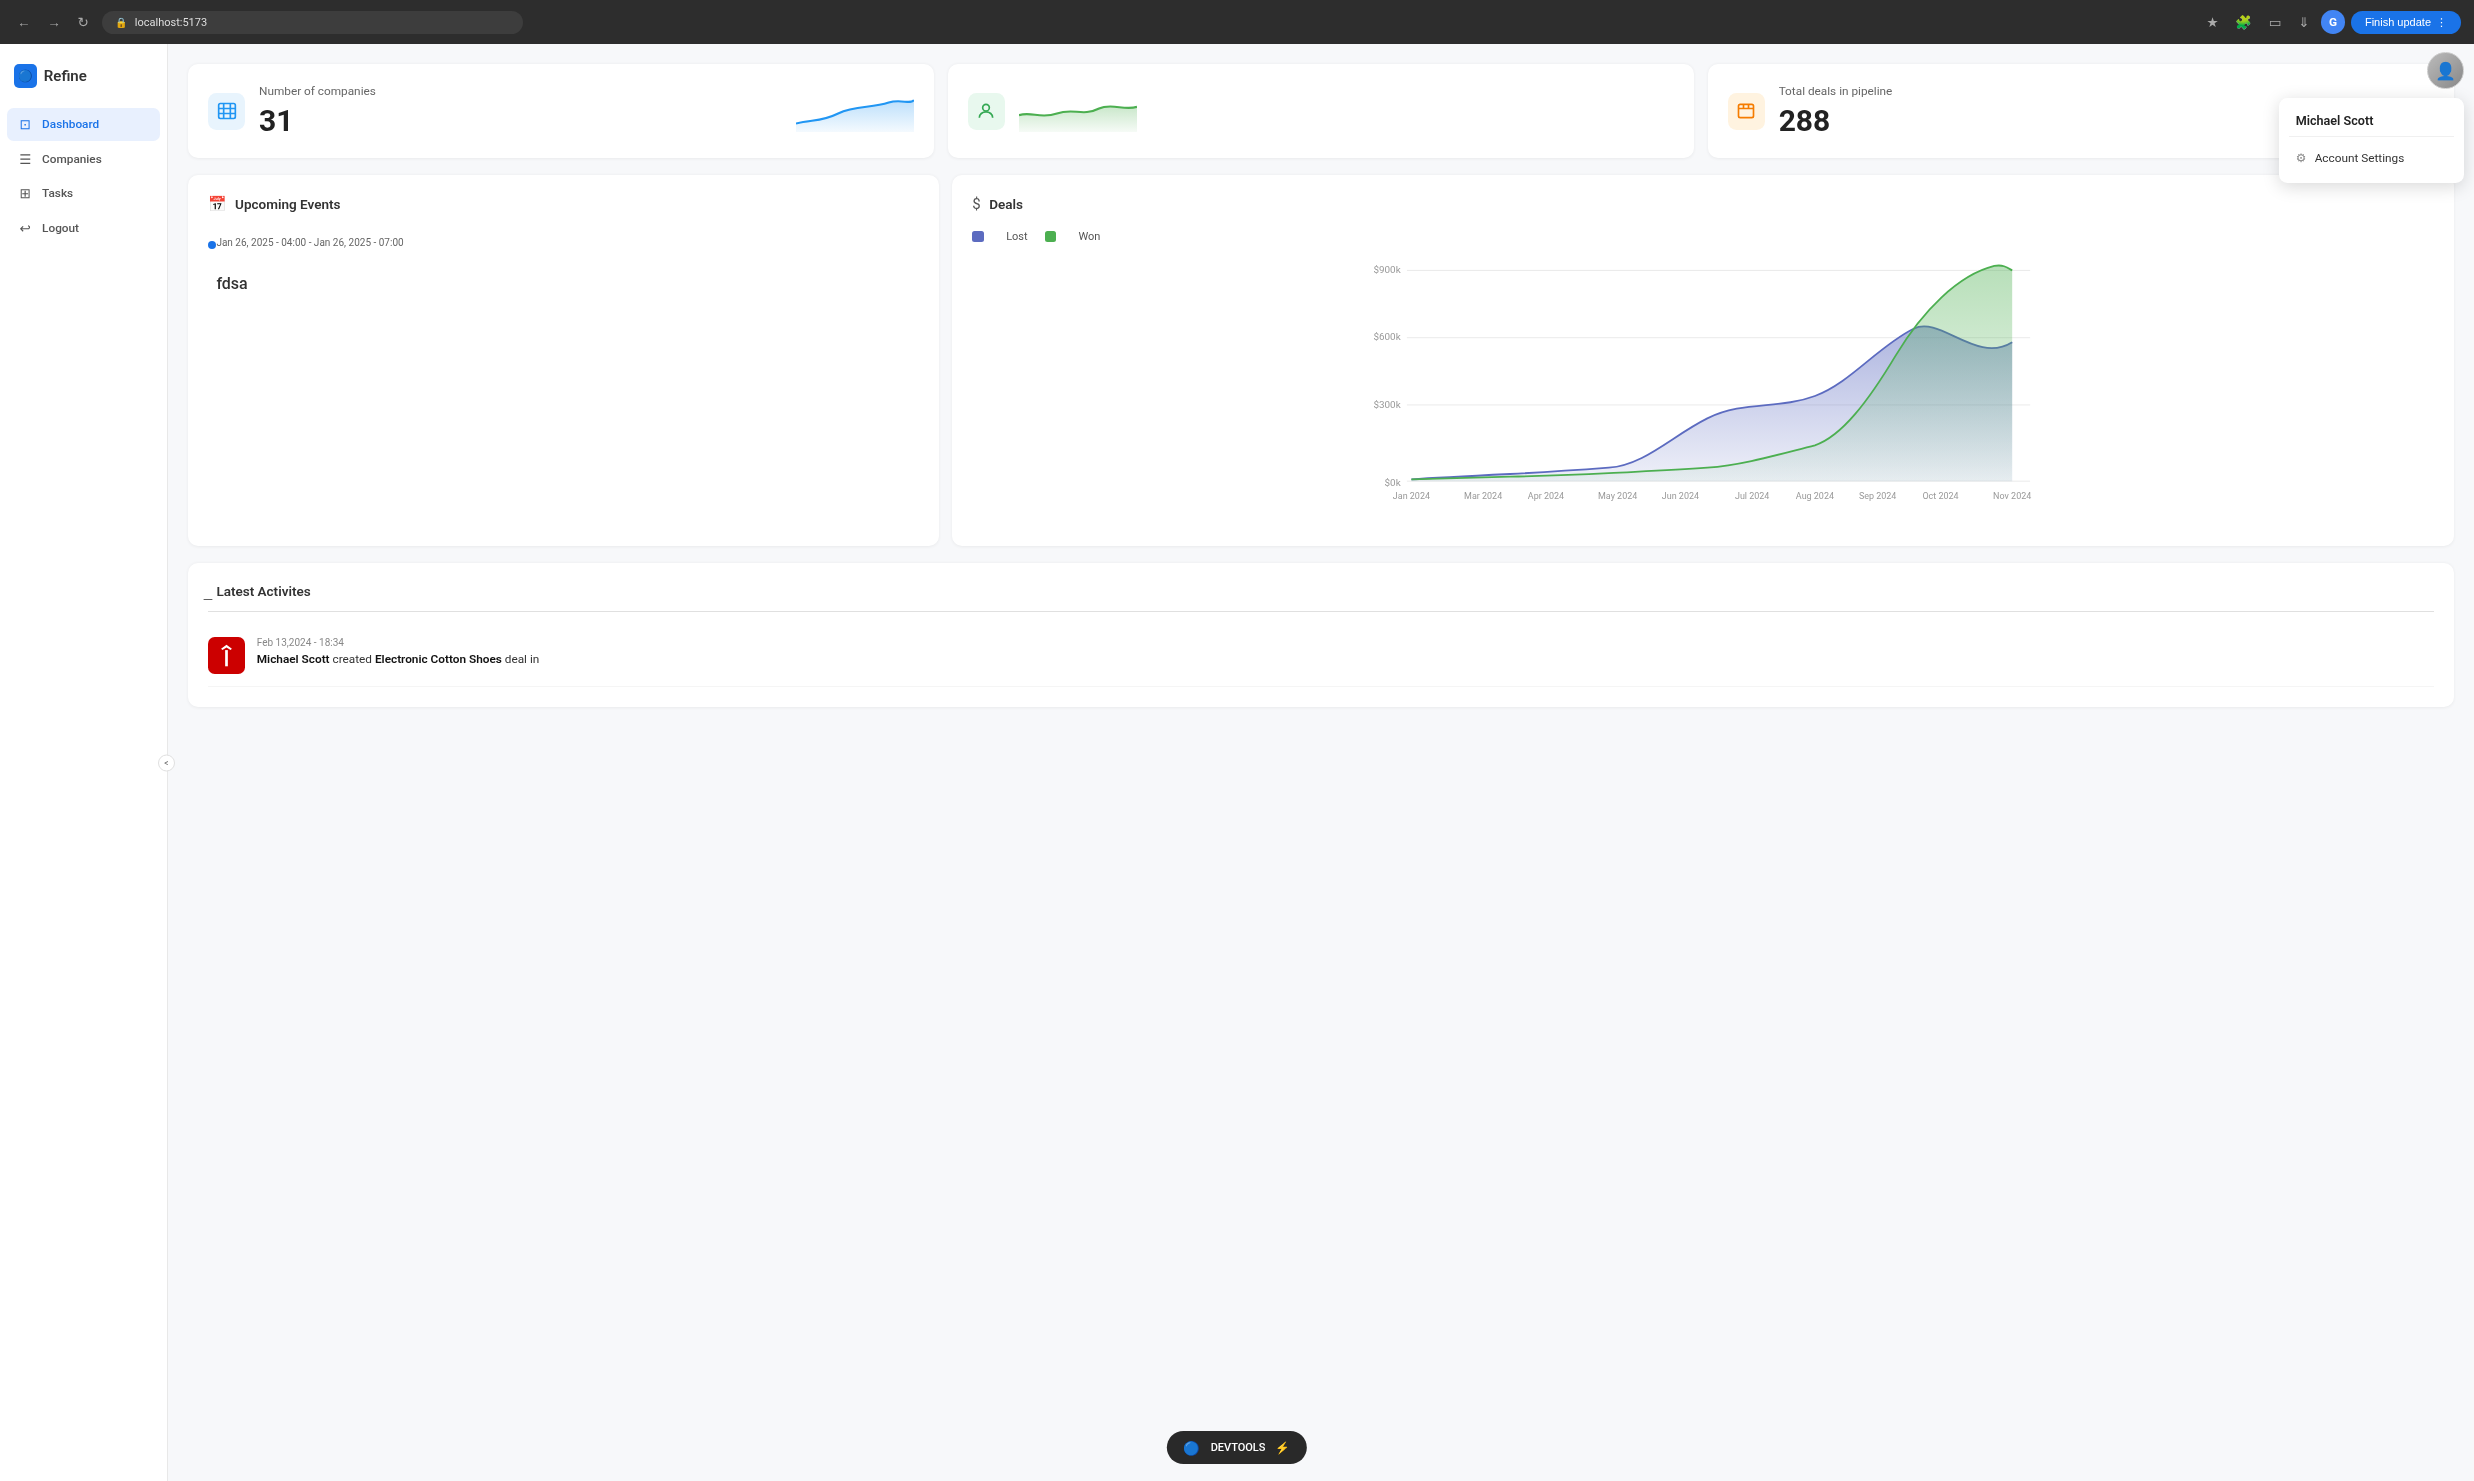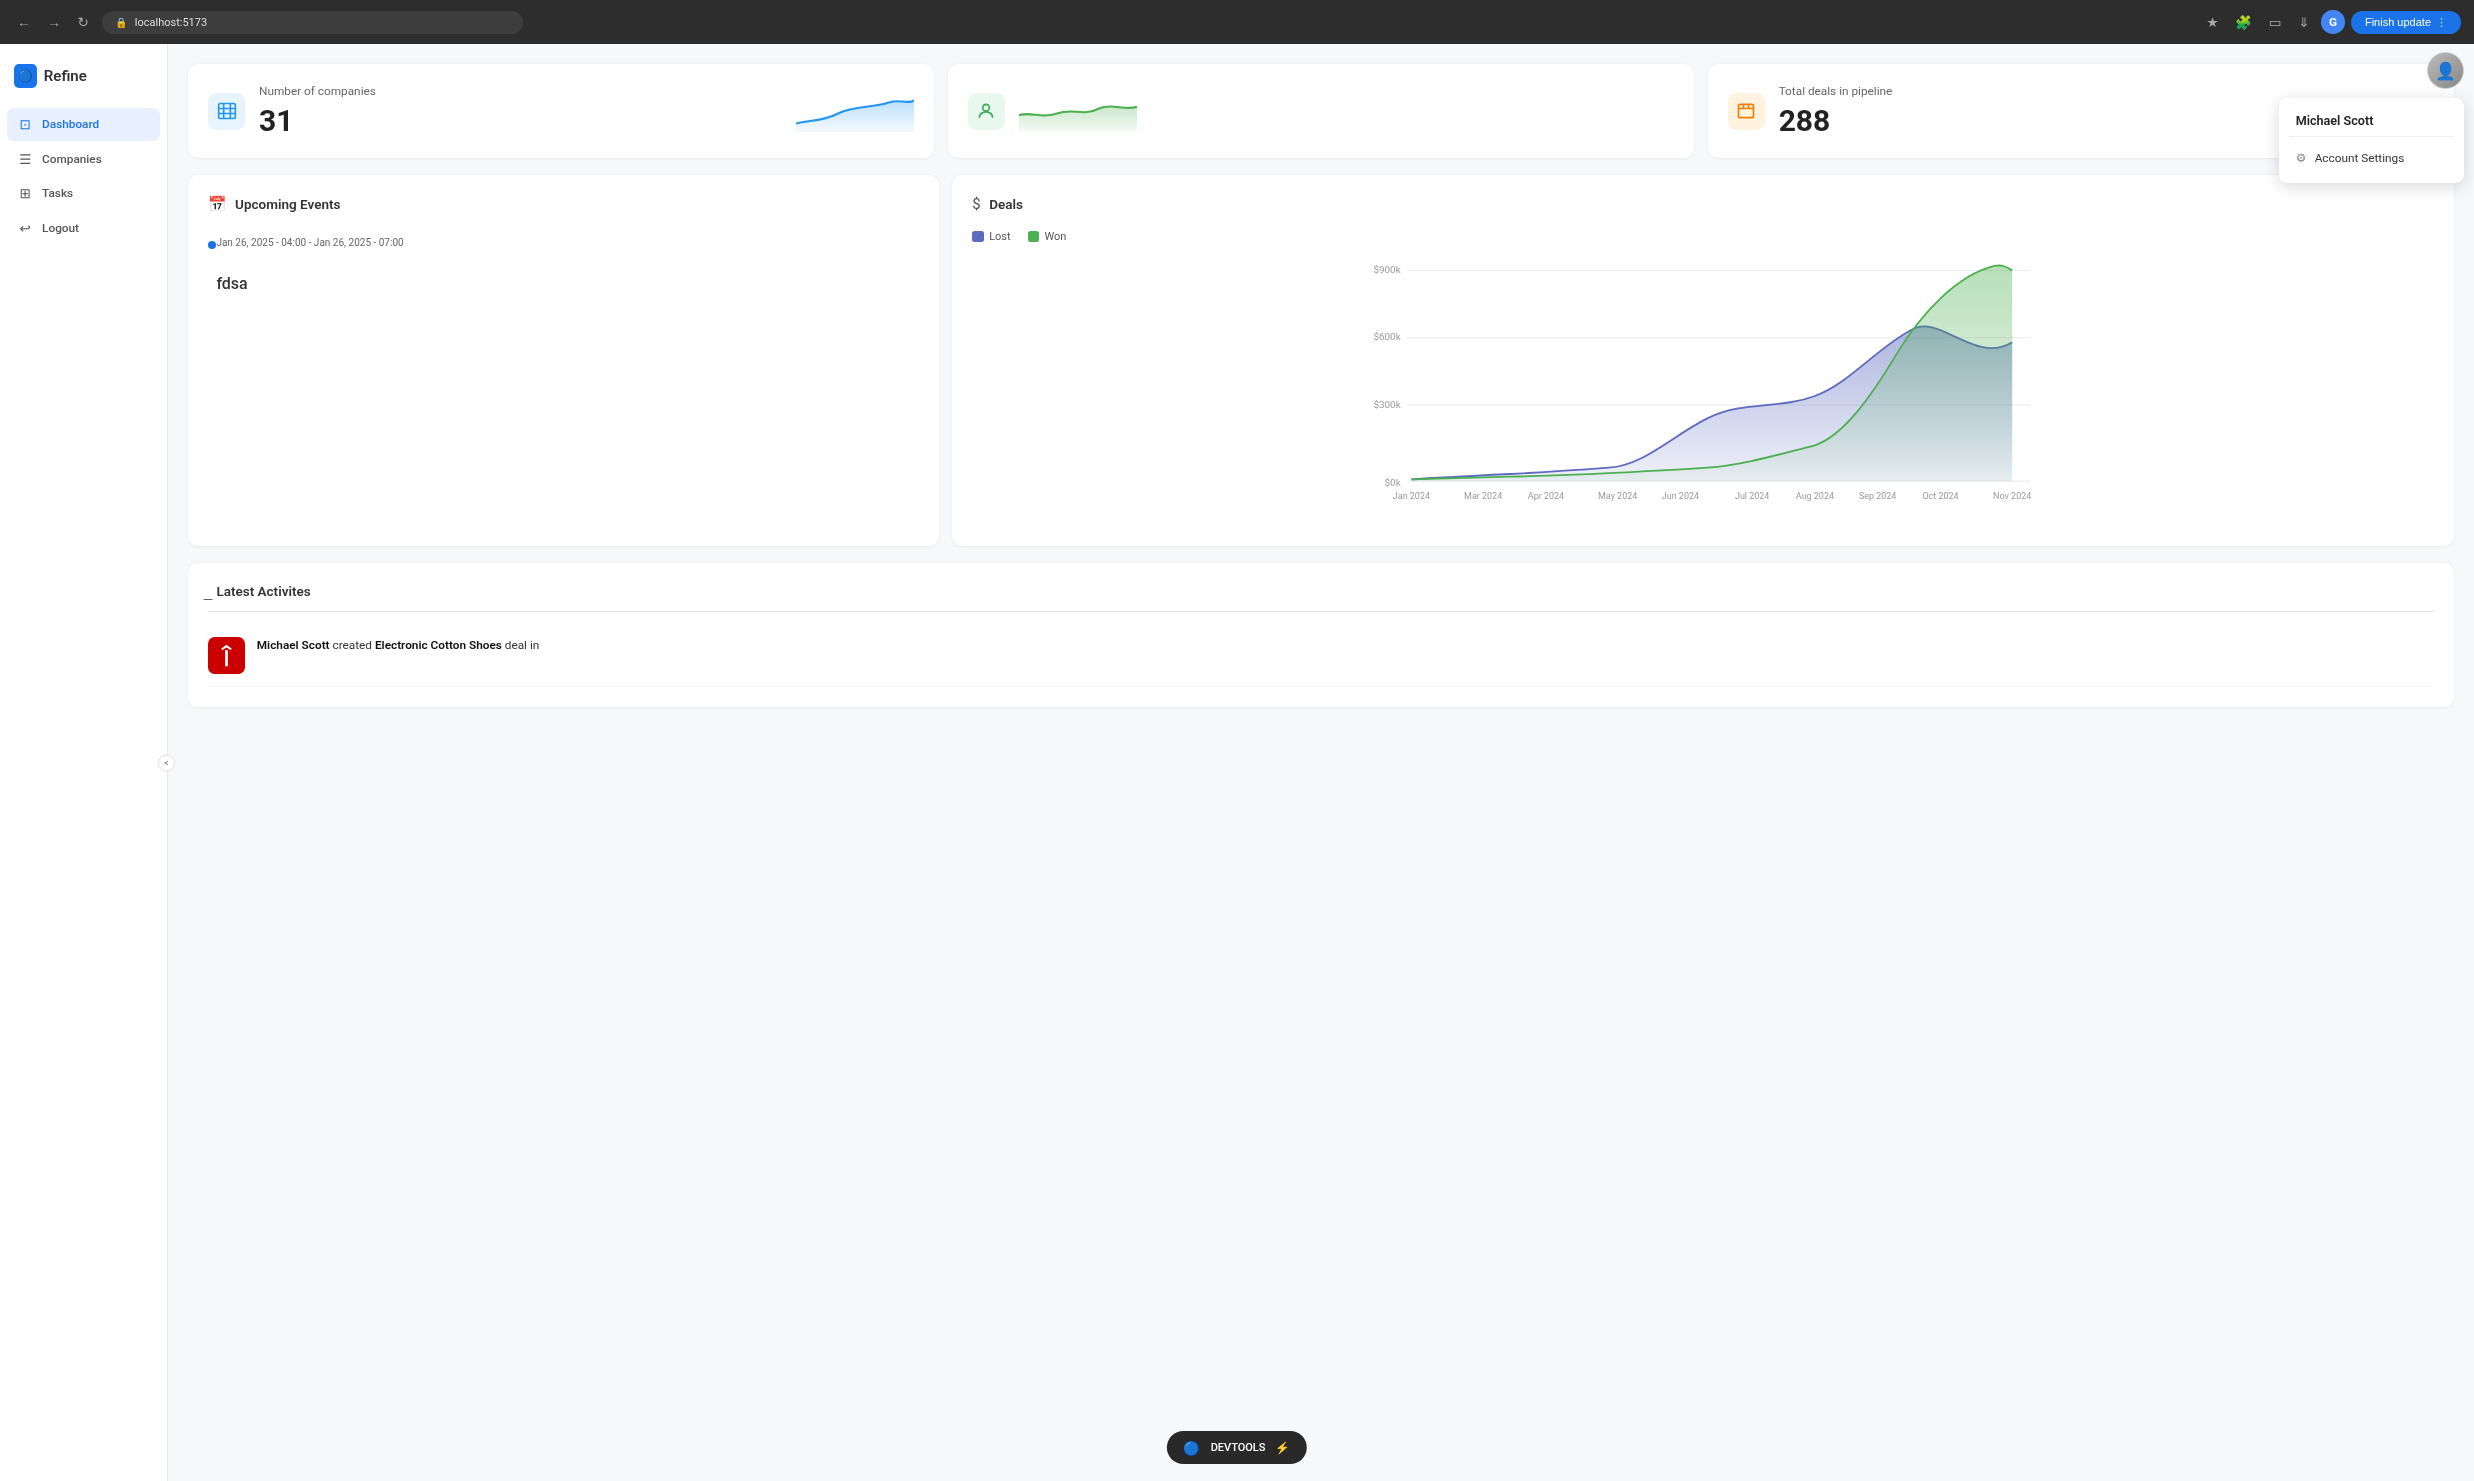--- a/index.html
+++ b/index.html
@@ -249,21 +249,21 @@
     }
     .panel-header-icon { font-size: 15px; color: #555; }
     .panel-header-title { font-size: 13.5px; font-weight: 600; color: #333; }
 
     .event-item { display: flex; align-items: flex-start; padding: 6.7px 0; }
     .event-dot { width: 8.4px; height: 8.4px; border-radius: 50%; background: #1a73e8; margin-top: 4.2px; flex-shrink: 0; }
     .event-content {}
     .event-date { font-size: 10px; color: #666; margin-bottom: 3.4px; }
     .event-name { font-size: 16px; font-weight: 500; color: #333; margin-top: 26px; }
     .chart-legend { display: flex; gap: 17px; margin-bottom: 13.5px; }
-    .legend-item { display: flex; align-items: center; gap: 5px; font-size: 11px; color: #555; }
+    .legend-item { display: flex; align-items: center; gap: 22px; font-size: 11px; color: #555; }
     .legend-dot { width: 11.8px; height: 11.8px; border-radius: 2.5px; }
     .legend-dot.lost { background: #5c6bc0; }
     .legend-dot.won { background: #4caf50; }
 
     
     .chart-container { position: relative; width: 100%; height: 269px; }
     .chart-svg { width: 100%; height: 100%; }
 
     
     .activities-panel {
@@ -542,20 +542,21 @@
         <div class="activity-item">
           <div class="activity-logo">
             <div class="tesla-logo">
               <svg width="27" height="27" viewBox="0 0 100 100">
                 <polygon points="50,10 70,25 65,30 50,20 35,30 30,25" fill="white"></polygon>
                 <rect x="45" y="30" width="10" height="60" fill="white"></rect>
               </svg>
             </div>
           </div>
           <div class="activity-content">
+            <div class="activity-date">Feb 13,2024 - 18:34</div>
             <div class="activity-text">
               <strong>Michael Scott</strong> created <strong>Electronic Cotton Shoes</strong> deal in
             </div>
           </div>
         </div>
       </div>
     </div>
 
   </main>
 </div>

